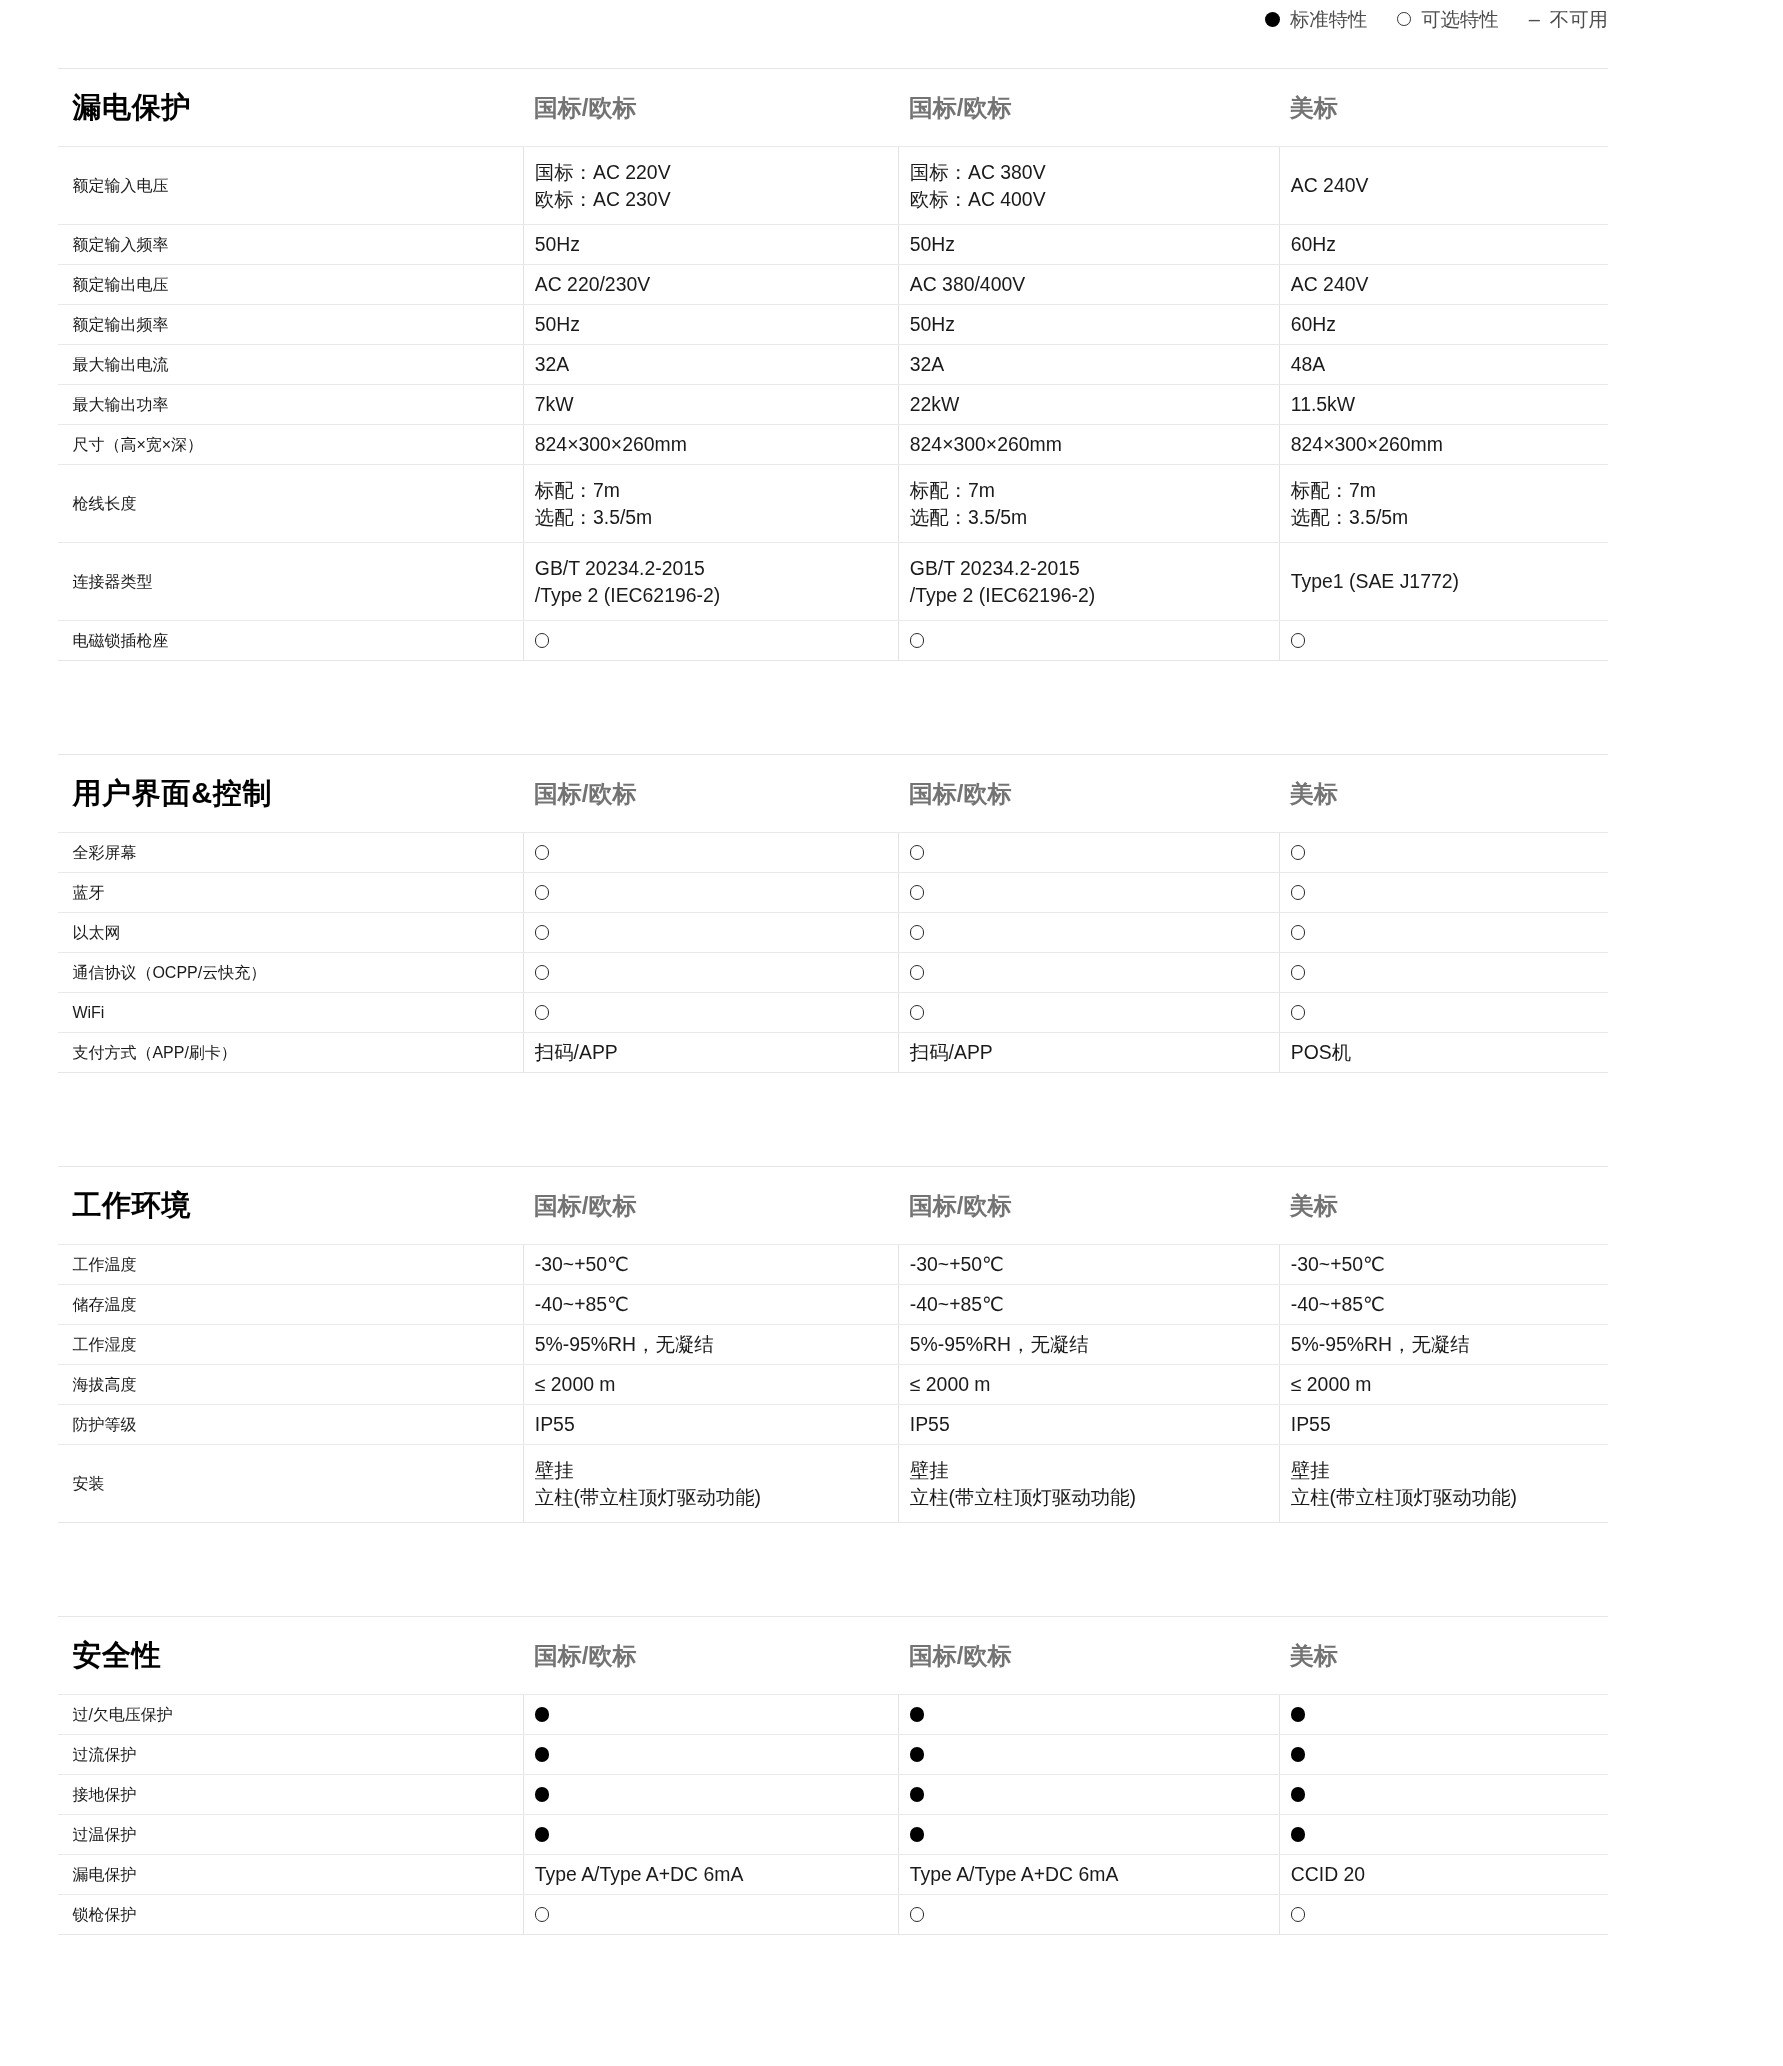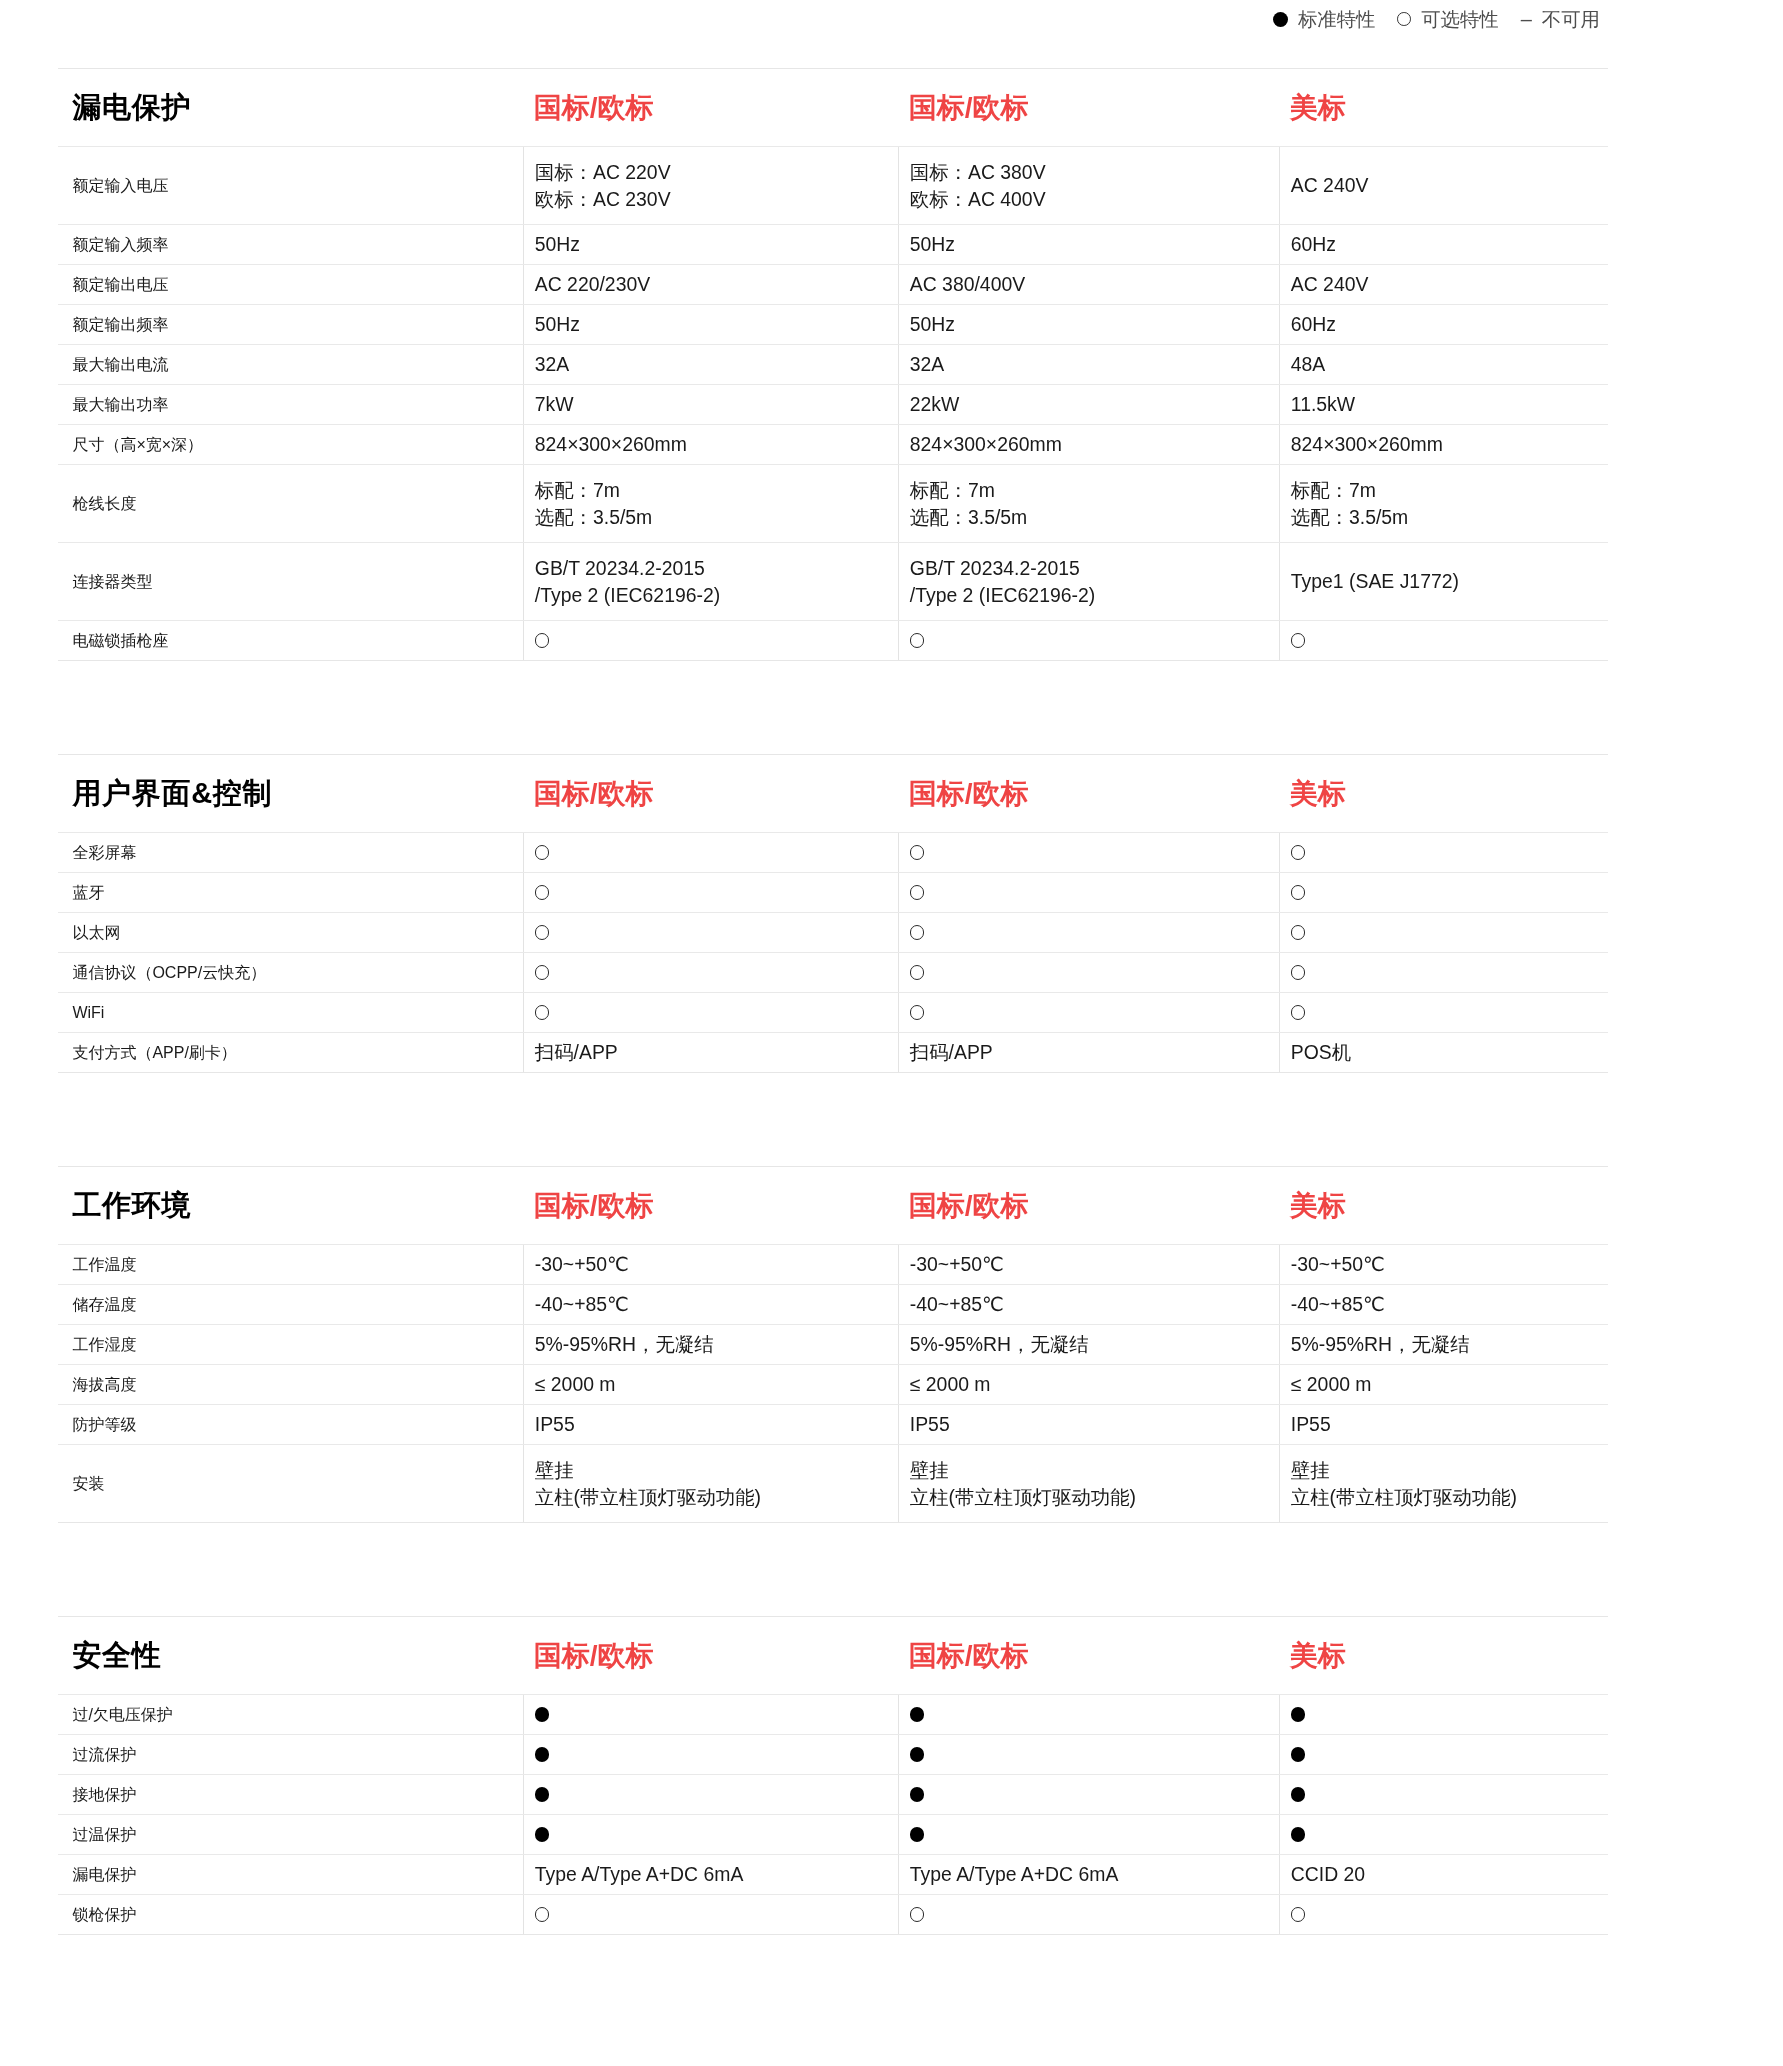--- a/index.html
+++ b/index.html
@@ -15,24 +15,24 @@
     position: relative;
     overflow: hidden;
     font-family: "Liberation Sans", "DejaVu Sans", sans-serif;
     color: #1a1a1a;
   }
 
   
   .legend {
     position: absolute;
     top: 5.8px;
-    right: 184px;
+    right: 176px;
     display: flex;
     align-items: center;
-    gap: 22px;
+    gap: 30px;
     font-size: 19.4px;
     color: #4d4d4d;
     white-space: nowrap;
   }
   .legend-item { display: flex; align-items: center; gap: 10px; }
   .marker-filled {
     width: 15px; height: 15px; border-radius: 50%;
     background: #000; flex: 0 0 auto;
   }
   .marker-outline {
@@ -57,23 +57,23 @@
     border-top: 1.4px solid #e6e6e6;
   }
   .section-title {
     font-size: 29px;
     font-weight: 700;
     color: #000;
     padding-left: 14.4px;
     letter-spacing: 0.7px;
   }
   .col-header {
-    font-size: 28px;
+    font-size: 24px;
     font-weight: 700;
-    color: #ef4444;
+    color: #737373;
     padding-left: 10.8px;
   }
 
   .rows { border-bottom: 1.4px solid #e6e6e6; }
   .row {
     display: grid;
     grid-template-columns: 465px 375px 381px 1fr;
     border-top: 1.4px solid #e9e9e9;
     min-height: 40px;
   }

